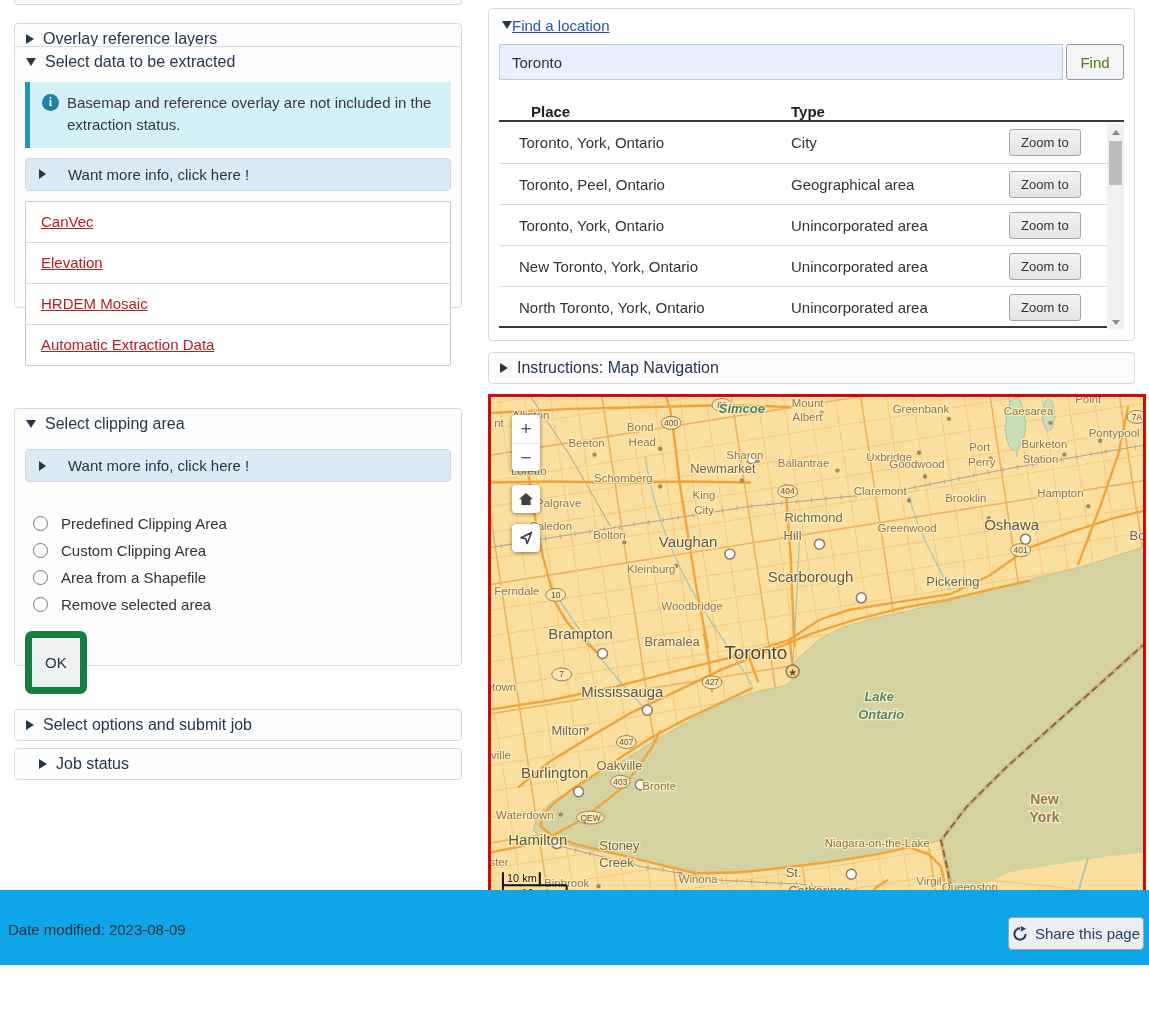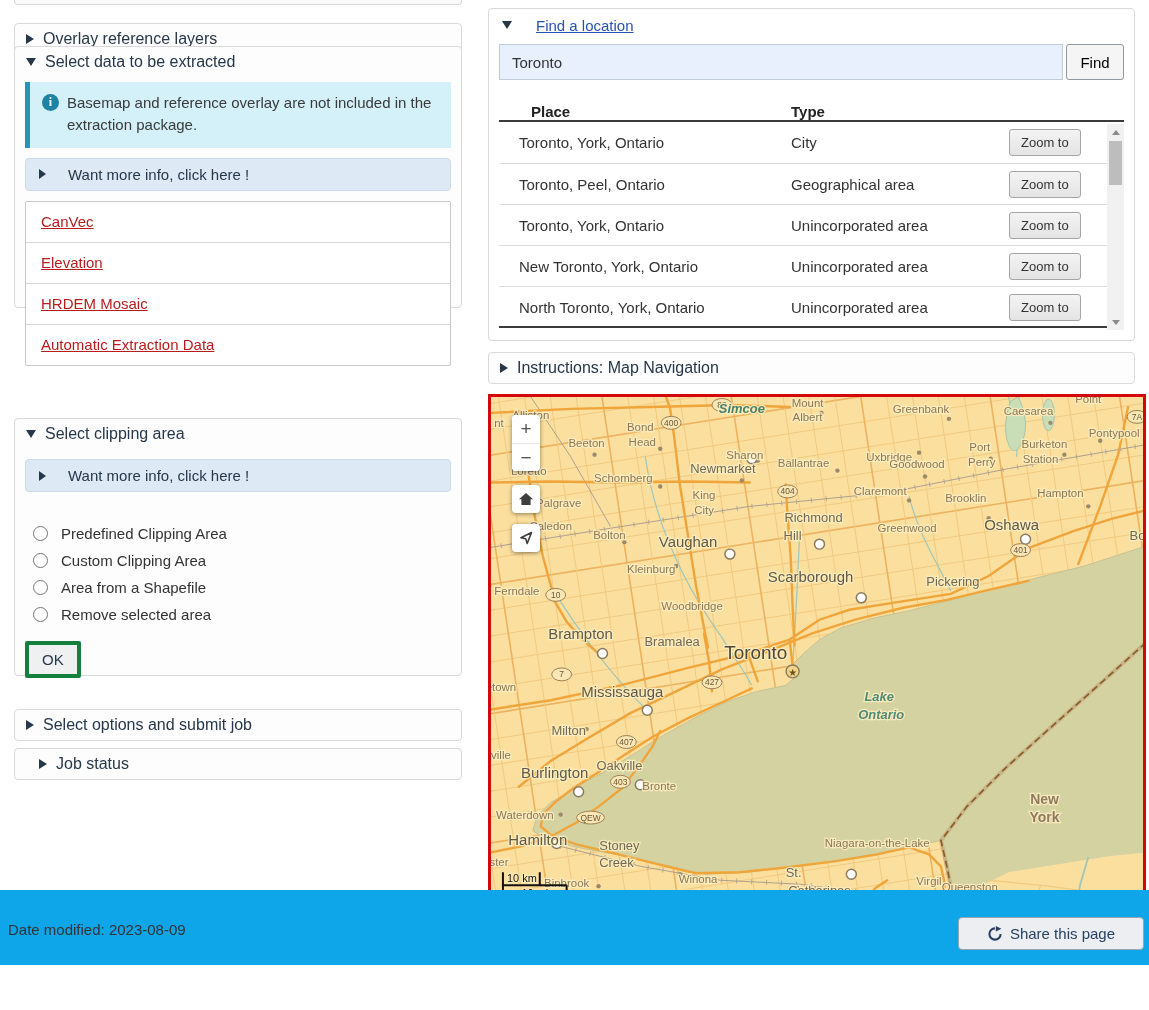--- a/index.html
+++ b/index.html
@@ -30,32 +30,32 @@
   .link-row + .link-row { border-top:1px solid #d6d6d6; }
   .data-link { color:#b91c1c; font-size:15px; text-decoration:underline; cursor:pointer; }
 
   .clip-opts { margin:10px 0 0 10px; }
   .radio-row { display:flex; align-items:center; gap:13px; padding:5px 0 5px 8px; }
   .radio-row.hl { display:inline-flex; border:3px solid #d3080c; margin-left:-6px; padding:3px 26px 3px 9px; margin-bottom:3px; }
   .radio { width:15px; height:15px; border:1px solid #767676; border-radius:50%; background:#fff; position:relative; flex:0 0 auto; cursor:pointer; }
   .radio.sel { border-color:#1668d6; }
   .radio.sel::after { content:""; position:absolute; left:3px; top:3px; width:7px; height:7px; border-radius:50%; background:#1668d6; }
   .radio-label { font-size:15px; color:#333; }
-  .okbtn { display:inline-block; margin:13px 0 0 10px; padding:6px 13px; background:#eef0f2; border:4px solid #15803d;
-    border-radius:2px; color:#26374a; font-size:15px; cursor:pointer; }
+  .okbtn { display:inline-block; margin:13px 0 0 10px; padding:16px 13px; background:#eef0f2; border:7px solid #15803d;
+    border-radius:7px; color:#26374a; font-size:15px; cursor:pointer; }
 
   
   .findpanel { position:absolute; top:8px; left:0; width:647px; height:333px; border:1px solid #d9d9d9; border-radius:4px; background:#fff; }
-  .find-head { height:32px; display:flex; align-items:center; gap:24px; padding:0 13px; }
+  .find-head { height:32px; display:flex; align-items:center; gap:0; padding:0 13px; }
   .find-link { color:#2553b8; font-size:15px; text-decoration:underline; cursor:pointer; }
   .search-row { display:flex; margin:3px 10px 0; }
   .search-input { flex:1; height:36px; background:#e8f0fe; border:1px solid #bdcbdb; padding:0 12px; font-size:15px; color:#333;
     font-family:"Liberation Sans",sans-serif; }
   .findbtn { width:58px; height:36px; margin-left:3px; background:#f5f5f5; border:1px solid #8f98a3; border-radius:3px;
-    color:#000000; font-size:15px; cursor:pointer; font-family:"Liberation Sans",sans-serif; }
+    color:#4d7c0f; font-size:15px; cursor:pointer; font-family:"Liberation Sans",sans-serif; }
   .tablewrap { margin:6px 10px 0; position:relative; }
   .thead { display:flex; align-items:flex-end; height:36px; border-bottom:2px solid #3a3a3a; font-weight:bold; font-size:15px; color:#222; }
   .thead .h-place { flex:0 0 292px; padding-left:32px; }
   .thead .h-type { flex:1; }
   .tbody { height:206px; overflow:hidden; position:relative; border-bottom:2px solid #3a3a3a; }
   .result-row { display:flex; align-items:center; height:41px; font-size:15px; color:#333; }
   .result-row + .result-row { border-top:1px solid #dcdcdc; }
   .cell.place { flex:0 0 292px; padding-left:20px; }
   .cell.type { flex:1; }
   .cell.btncell { flex:0 0 115px; }
@@ -90,21 +90,21 @@
   .county { font-size:13px; font-style:italic; font-weight:bold; fill:#48806a; }
   .state { font-size:14px; font-weight:bold; fill:#8f7a60; }
   .shield { fill:#f9e6b5; stroke:#9c7f52; stroke-width:1; }
   .shieldtxt { font-size:8.5px; fill:#6b5636; text-anchor:middle; font-family:"Liberation Sans",sans-serif; }
   .sbar { stroke:#111; stroke-width:2; }
   .sbtxt { font-size:11px; fill:#111; text-anchor:middle; font-family:"Liberation Sans",sans-serif; paint-order:stroke; stroke:rgba(253,238,192,.8); stroke-width:2px; }
   .coords { font-size:13px; fill:#111; text-anchor:start; font-family:"Liberation Sans",sans-serif; paint-order:stroke; stroke:rgba(253,238,192,.8); stroke-width:2px; }
 
   .footer { position:absolute; left:0; top:890px; width:1149px; height:75px; background:#0ea5e9; }
   .datemod { position:absolute; left:8px; top:31px; font-size:15px; color:#333; }
-  .sharebtn { position:absolute; right:5px; top:27px; display:flex; align-items:center; gap:7px; padding:7px 28px;
+  .sharebtn { position:absolute; right:5px; top:27px; display:flex; align-items:center; gap:7px; padding:7px 3px;
     background:#eceef2; border:1px solid #9aa5b1; border-radius:4px; color:#284162; font-size:15px; cursor:pointer;
     font-family:"Liberation Sans",sans-serif; }
 </style>
 </head>
 <body>
 
 <div class="leftcol">
   <div class="frag-top"></div>
 
   <div class="acc" style="top:8px;margin-top:15px;">
@@ -114,35 +114,35 @@
     </div>
   </div>
 
   <div class="acc" style="top:46px; height:262px;">
     <div class="acc-head">
       <span class="tri-d"></span>
       <span>Select data to be extracted</span>
     </div>
     <div class="notice">
       <span class="info-ic">i</span>
-      <span>Basemap and reference overlay are not included in the extraction package.</span>
+      <span>Basemap and reference overlay are not included in the extraction status.</span>
     </div>
     <div class="moreinfo">
       <span class="tri-r"></span>
       <span>Want more info, click here !</span>
     </div>
     <div class="links-box" id="data-links">
         <div class="link-row"><a href="#" class="data-link">CanVec</a></div>
         <div class="link-row"><a href="#" class="data-link">Elevation</a></div>
         <div class="link-row"><a href="#" class="data-link">HRDEM Mosaic</a></div>
         <div class="link-row"><a href="#" class="data-link">Automatic Extraction Data</a></div>
       </div>
   </div>
 
-  <div class="acc" style="top:418px; height:258px;">
+  <div class="acc" style="top:408px; height:258px;">
     <div class="acc-head">
       <span class="tri-d"></span>
       <span>Select clipping area</span>
     </div>
     <div class="moreinfo">
       <span class="tri-r"></span>
       <span>Want more info, click here !</span>
     </div>
     <div class="clip-opts" id="clip-options"><br><div class="radio-row">
           <span class="radio"></span>

